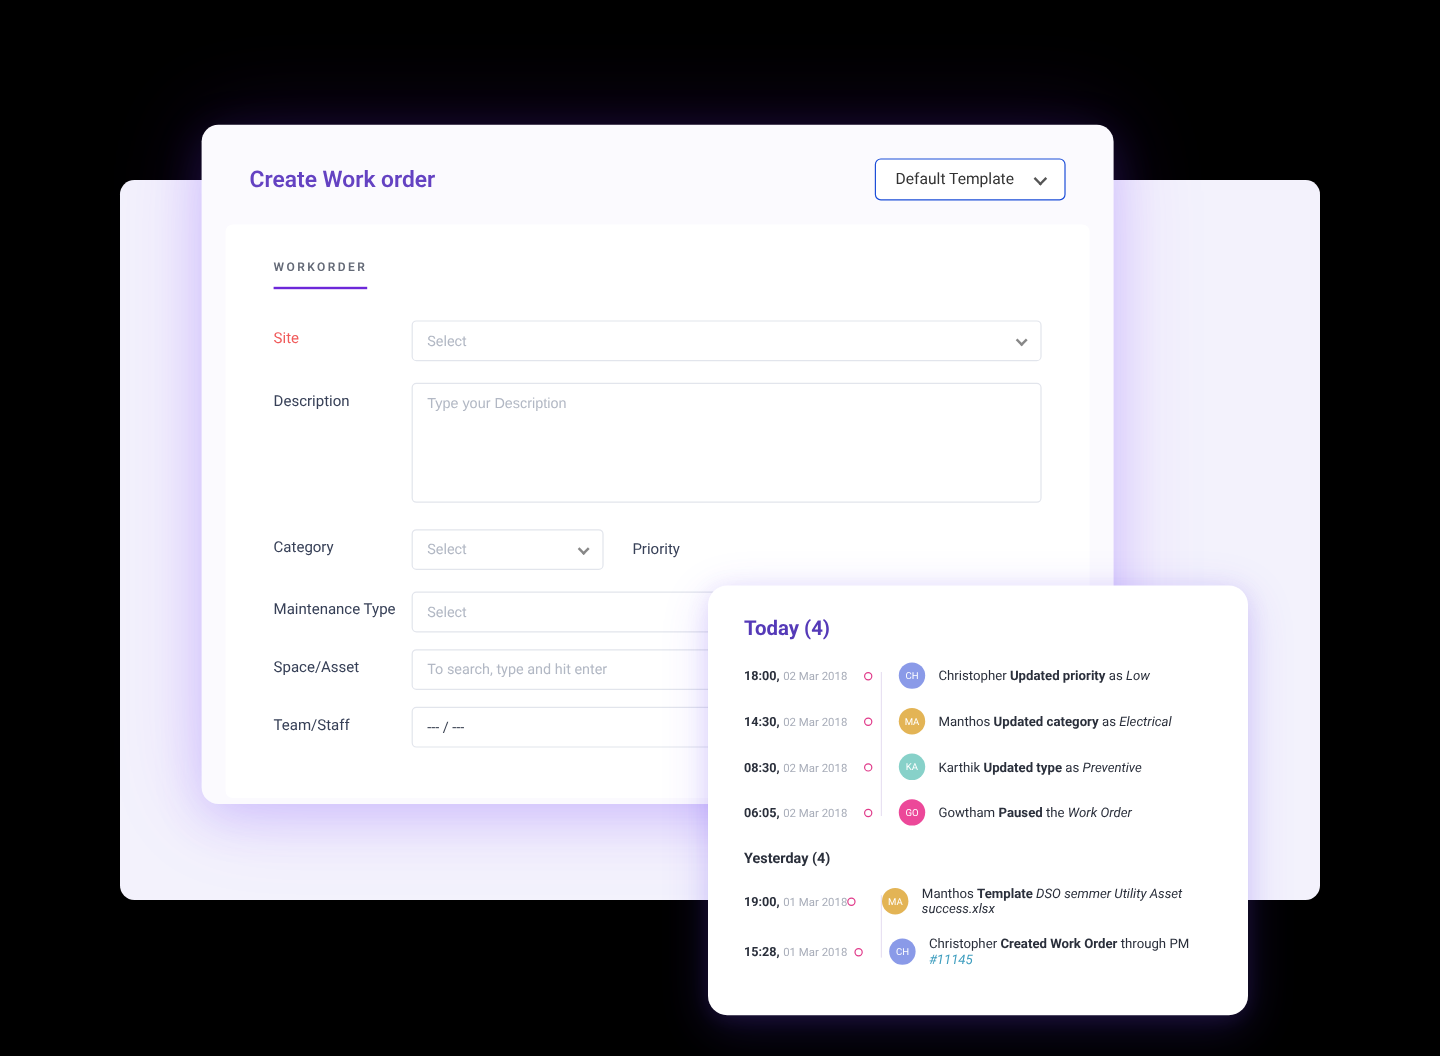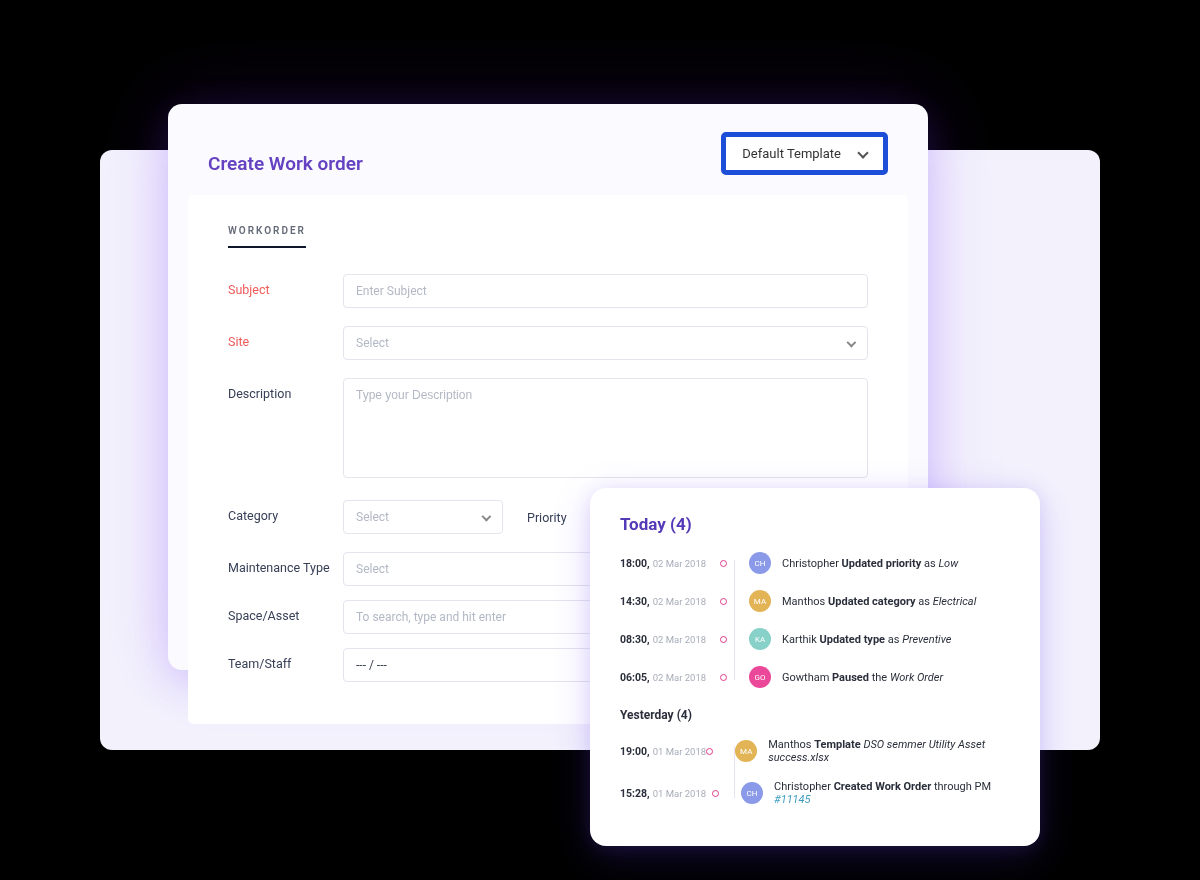--- a/index.html
+++ b/index.html
@@ -1,24 +1,24 @@
 <!DOCTYPE html>
 <html><head>
 <meta charset="utf-8">
 <style>
 *{box-sizing:border-box;margin:0;padding:0;font-family:-apple-system,BlinkMacSystemFont,'Segoe UI',Roboto,sans-serif}
 body{width:1200px;height:880px;background:#000;position:relative;overflow:hidden}
 .bg-rect{position:absolute;top:150px;left:100px;width:1000px;height:600px;background:#F3F2FC;border-radius:12px}
 .main-card{position:absolute;top:104px;left:168px;width:760px;height:566px;background:#FBFAFE;border-radius:14px;box-shadow:0 10px 40px rgba(100,60,255,0.2),0 0 80px rgba(150,50,255,0.15)}
-.card-header{display:flex;justify-content:space-between;align-items:flex-end;padding:28px 40px 20px}
+.card-header{display:flex;justify-content:space-between;align-items:center;padding:28px 40px 20px}
 .card-title{font-size:19px;font-weight:600;color:#6442c2}
-.tmpl-select{display:flex;align-items:center;gap:18px;border:5px solid #1d4ed8;border-radius:5px;padding:9px 16px;background:#fff;cursor:pointer;font-size:13px;color:#333}
+.tmpl-select{display:flex;align-items:center;gap:18px;border:1px solid #1d4ed8;border-radius:5px;padding:9px 16px;background:#fff;cursor:pointer;font-size:13px;color:#333}
 .chev{border:solid #555;border-width:0 2px 2px 0;display:inline-block;padding:3px;transform:rotate(45deg);margin-bottom:2px}
 .form-body{background:#fff;margin:0 20px 20px;border-radius:6px;padding:24px 40px 28px}
-.sect-label{font-size:10px;letter-spacing:2px;font-weight:600;color:#646a77;text-transform:uppercase;padding-bottom:10px;border-bottom:2px solid #0f172a;display:inline-block;margin-bottom:26px}
+.sect-label{font-size:10px;letter-spacing:2px;font-weight:600;color:#646a77;text-transform:uppercase;padding-bottom:10px;border-bottom:2px solid #6d28d9;display:inline-block;margin-bottom:26px}
 .row{display:flex;align-items:flex-start;margin-bottom:18px}
 .row.tight{margin-bottom:14px}
 .lab{width:115px;font-size:12.5px;color:#374057;padding-top:8px}
 .lab.req{color:#f05b5b}
 .ctrl{flex:1}
 .inp,.sel,.ta{width:100%;border:1px solid #e2e5ec;border-radius:4px;padding:9px 12px;font-size:12px;color:#333;background:#fff}
 .inp::placeholder,.sel.ph,.ta::placeholder{color:#b2b8c4}
 .sel{display:flex;justify-content:space-between;align-items:center;cursor:pointer}
 .sel .chev{padding:2.4px;border-color:#888}
 .ta{height:100px;resize:none;font-family:Liberation Sans, sans-serif}
@@ -54,24 +54,20 @@
   <div class="card-header">
     <div class="card-title">Create Work order</div>
     <div class="tmpl-select">
       <span>Default Template</span>
       <span class="chev"></span>
     </div>
   </div>
   <div class="form-body">
     <div class="sect-label">WORKORDER</div>
 
-    <div class="row">
-      <div class="lab req">Subject</div>
-      <div class="ctrl"><input class="inp" placeholder="Enter Subject" style=""></div>
-    </div>
 
     <div class="row">
       <div class="lab req">Site</div>
       <div class="ctrl">
         <div class="sel ph">
           <span>Select</span>
           <span class="chev"></span>
         </div>
       </div>
     </div>

